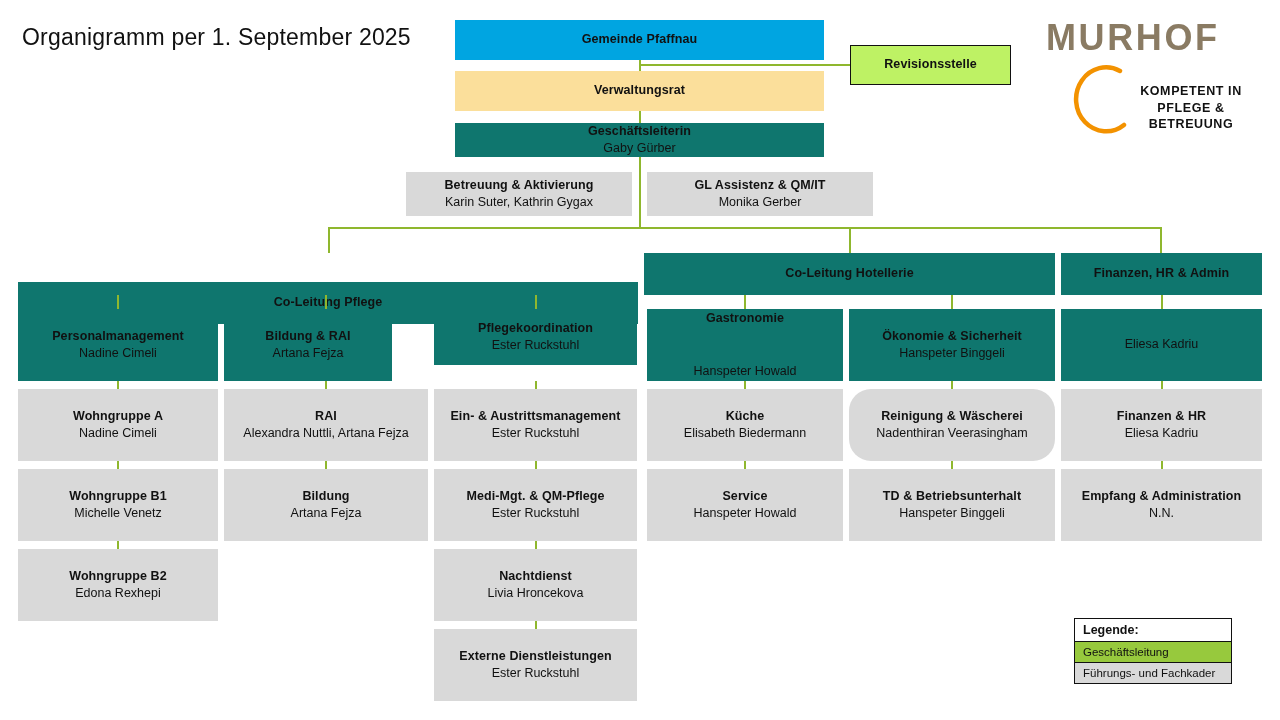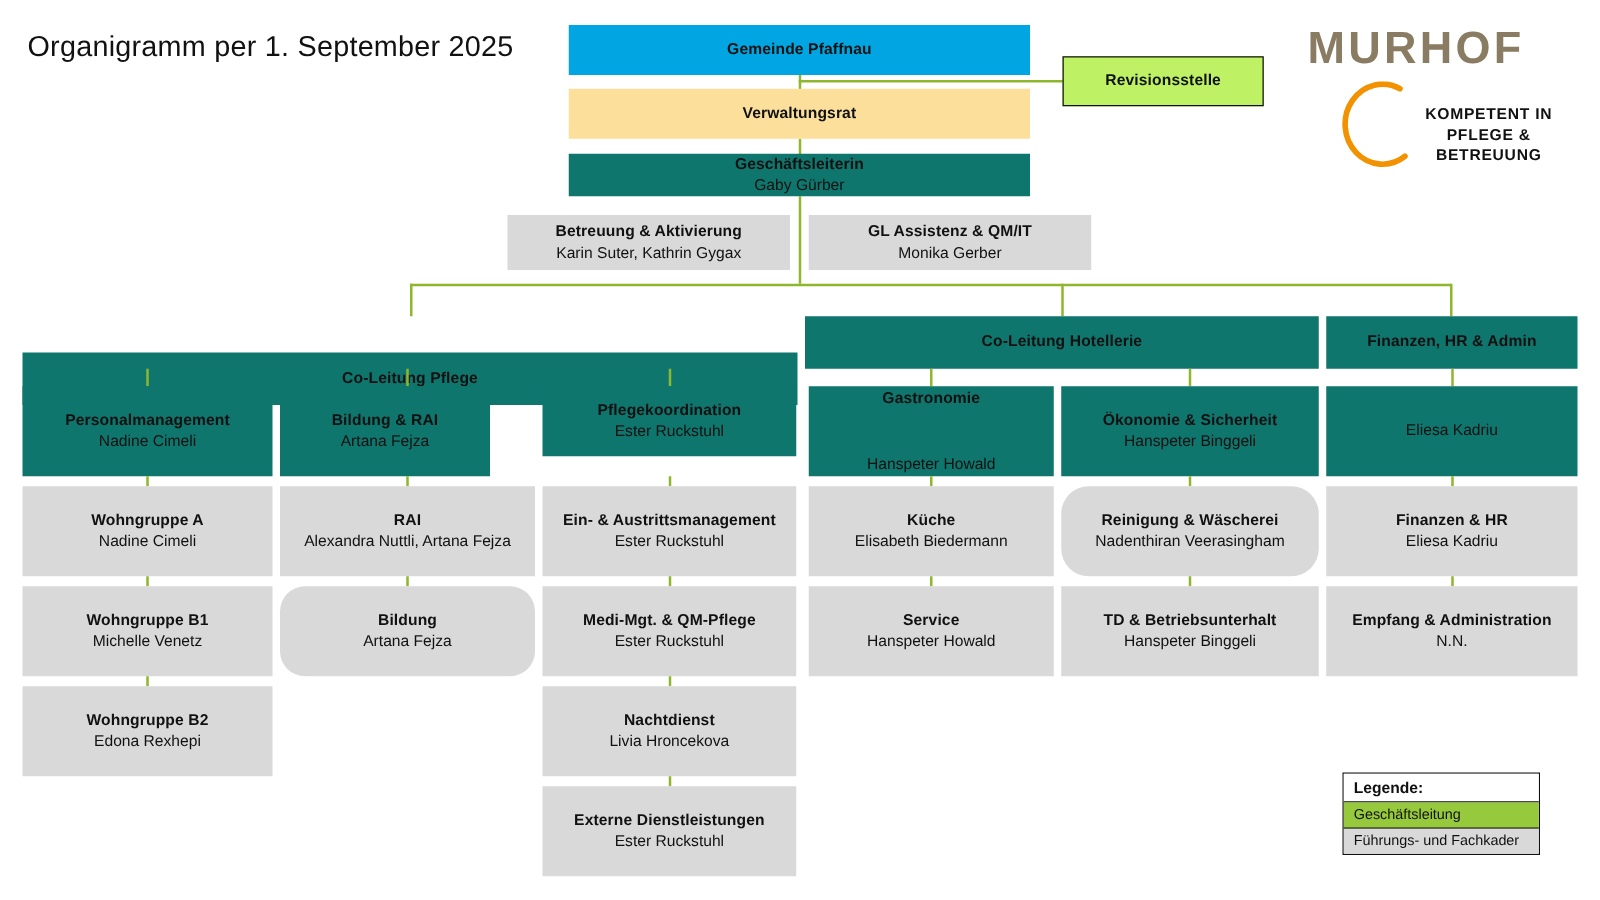--- a/index.html
+++ b/index.html
@@ -163,21 +163,21 @@
       <div class="box c-green" style="left: 224px; top: 309px; width: 168px; height: 72px;">
         <div class="ttl">Bildung &amp; RAI</div>
         <div class="sub">Artana Fejza</div>
       </div>
       <div class="ln lnv" style="left: 325px; top: 381px; height: 8px;"></div>
       <div class="box c-gray" style="left: 224px; top: 389px; width: 204px; height: 72px;">
         <div class="ttl">RAI</div>
         <div class="sub">Alexandra Nuttli, Artana Fejza</div>
       </div>
       <div class="ln lnv" style="left: 325px; top: 461px; height: 8px;"></div>
-      <div class="box c-gray" style="left: 224px; top: 469px; width: 204px; height: 72px; border-radius: 20px;">
+      <div class="box c-gray" style="left: 224px; top: 469px; width: 204px; height: 72px;">
         <div class="ttl">Bildung</div>
         <div class="sub">Artana Fejza</div>
       </div>
       <div class="ln lnv" style="left: 535px; top: 295px; height: 14px;"></div>
       <div class="box c-green" style="left: 434px; top: 309px; width: 203px; height: 56px;">
         <div class="ttl">Pflegekoordination</div>
         <div class="sub">Ester Ruckstuhl</div>
       </div>
       <div class="ln lnv" style="left: 535px; top: 381px; height: 8px;"></div>
       <div class="box c-gray" style="left: 434px; top: 389px; width: 203px; height: 72px;">

